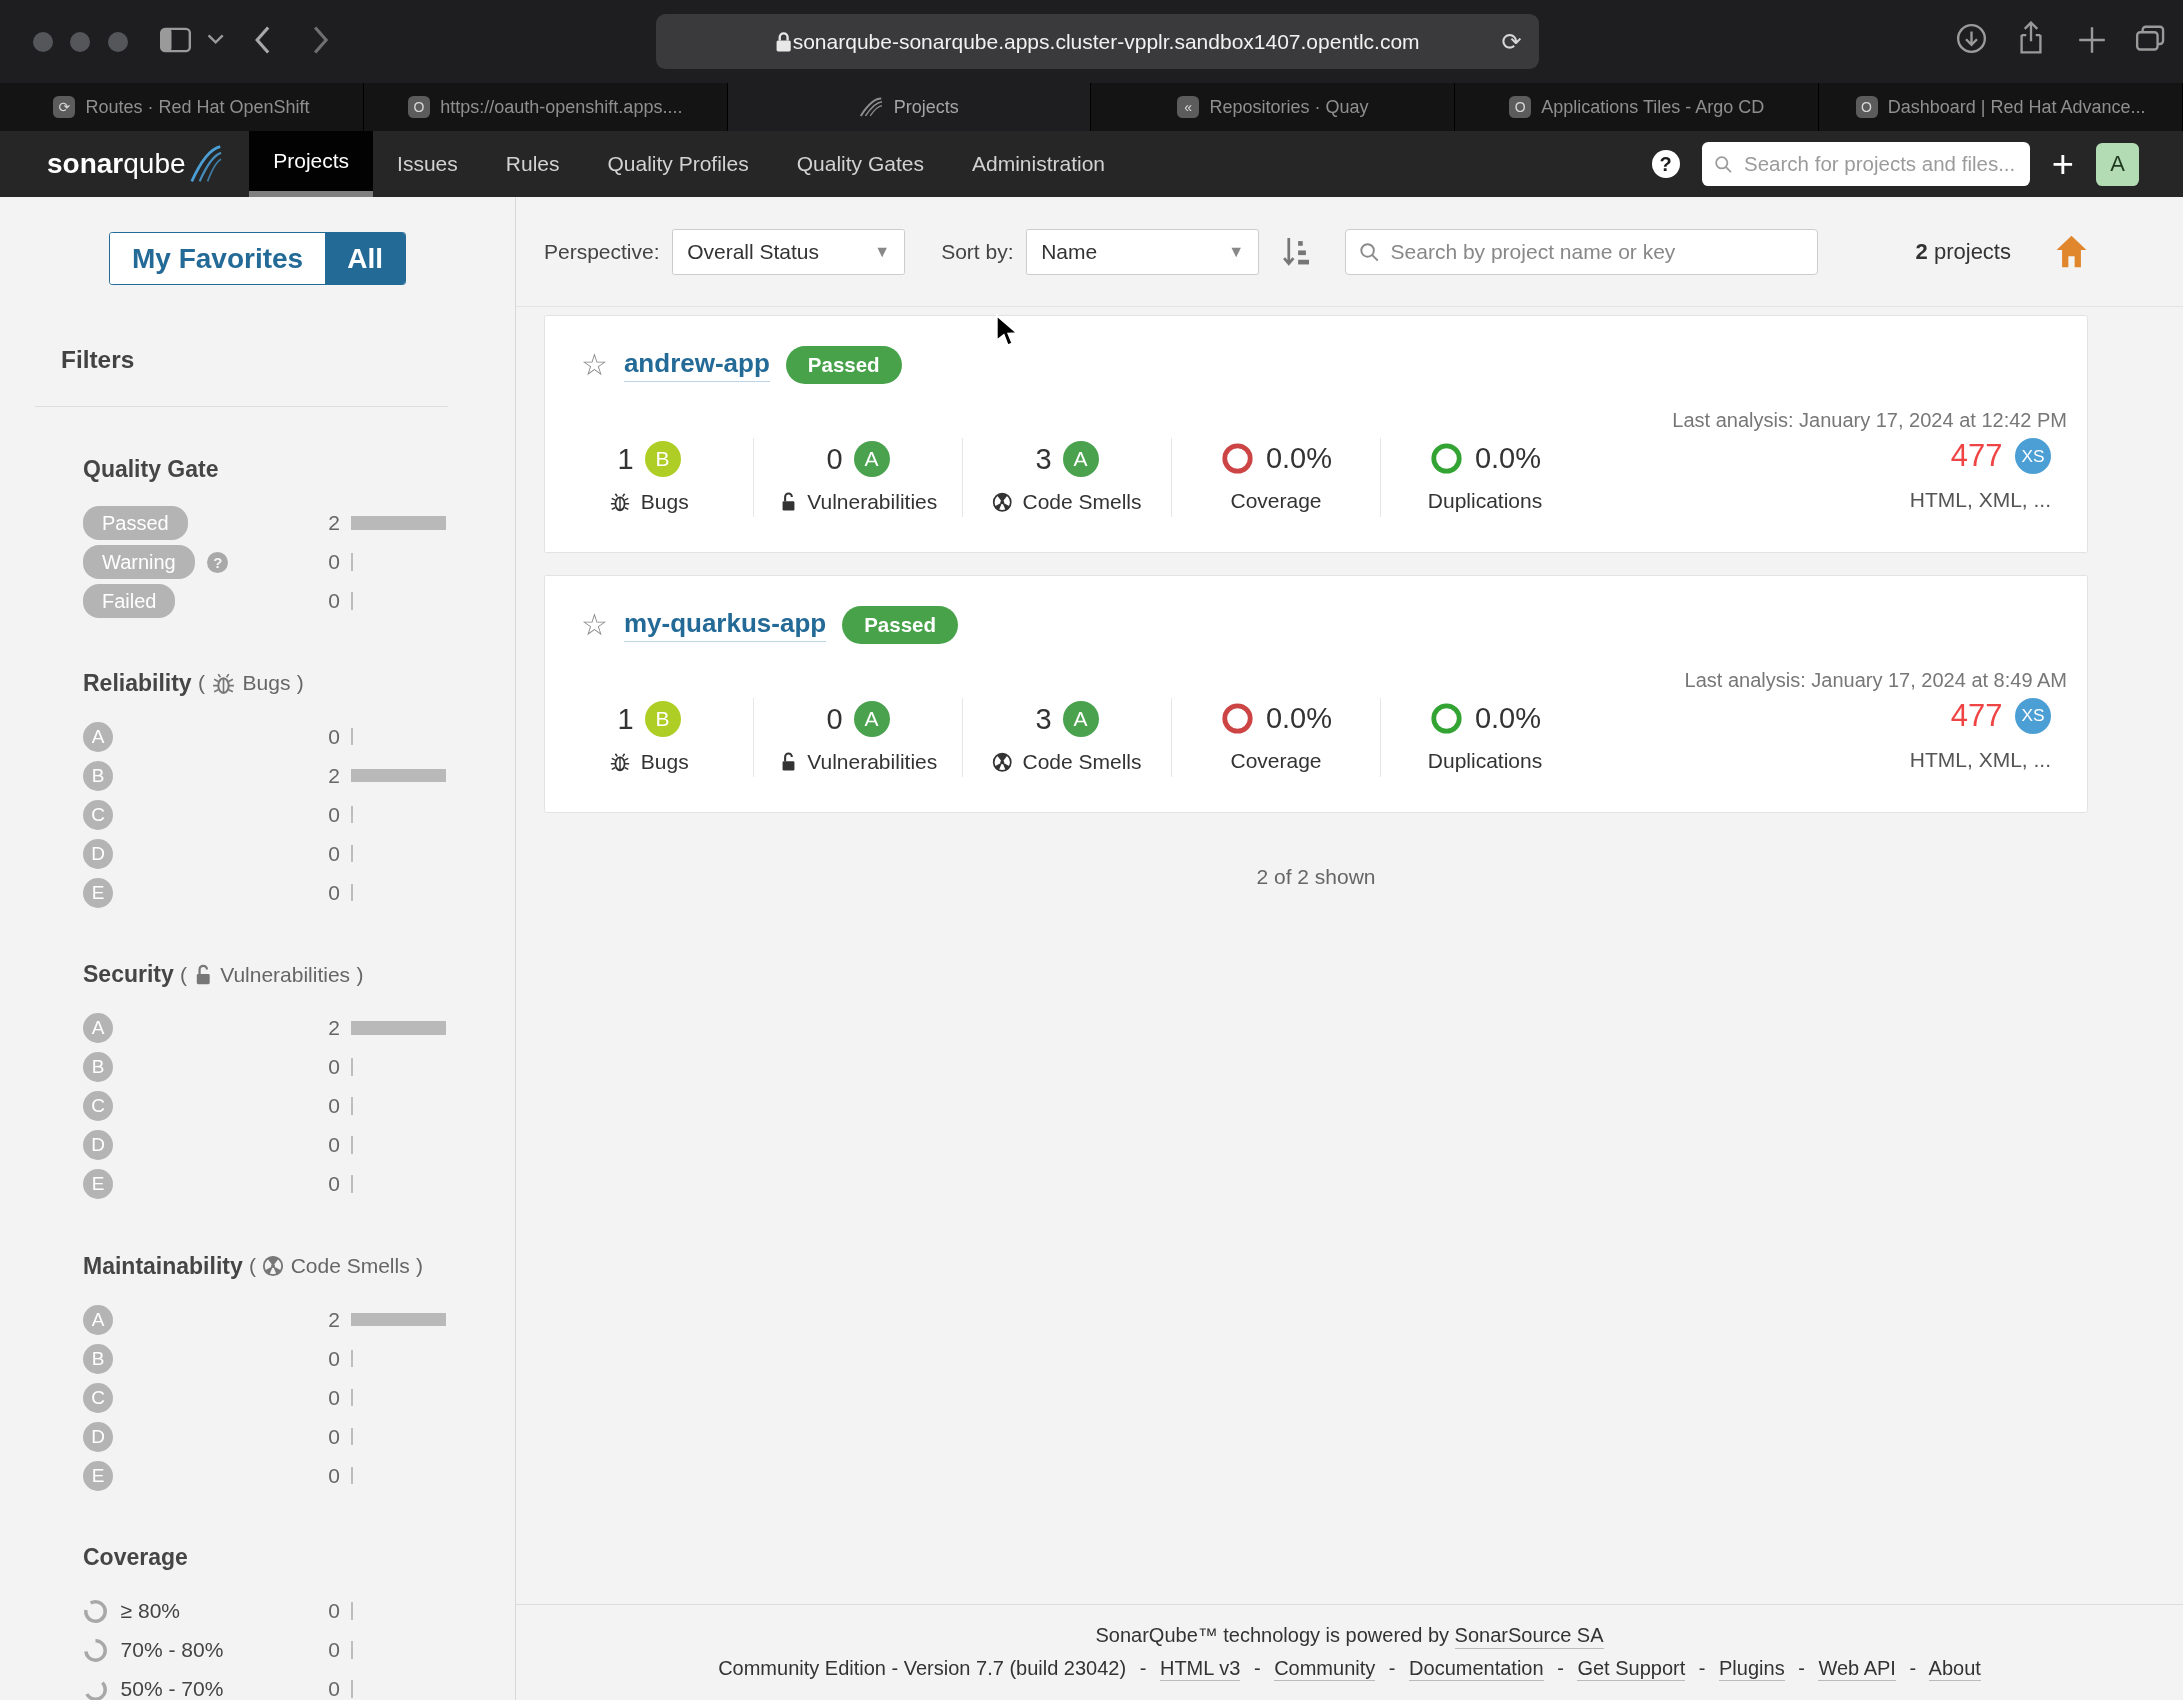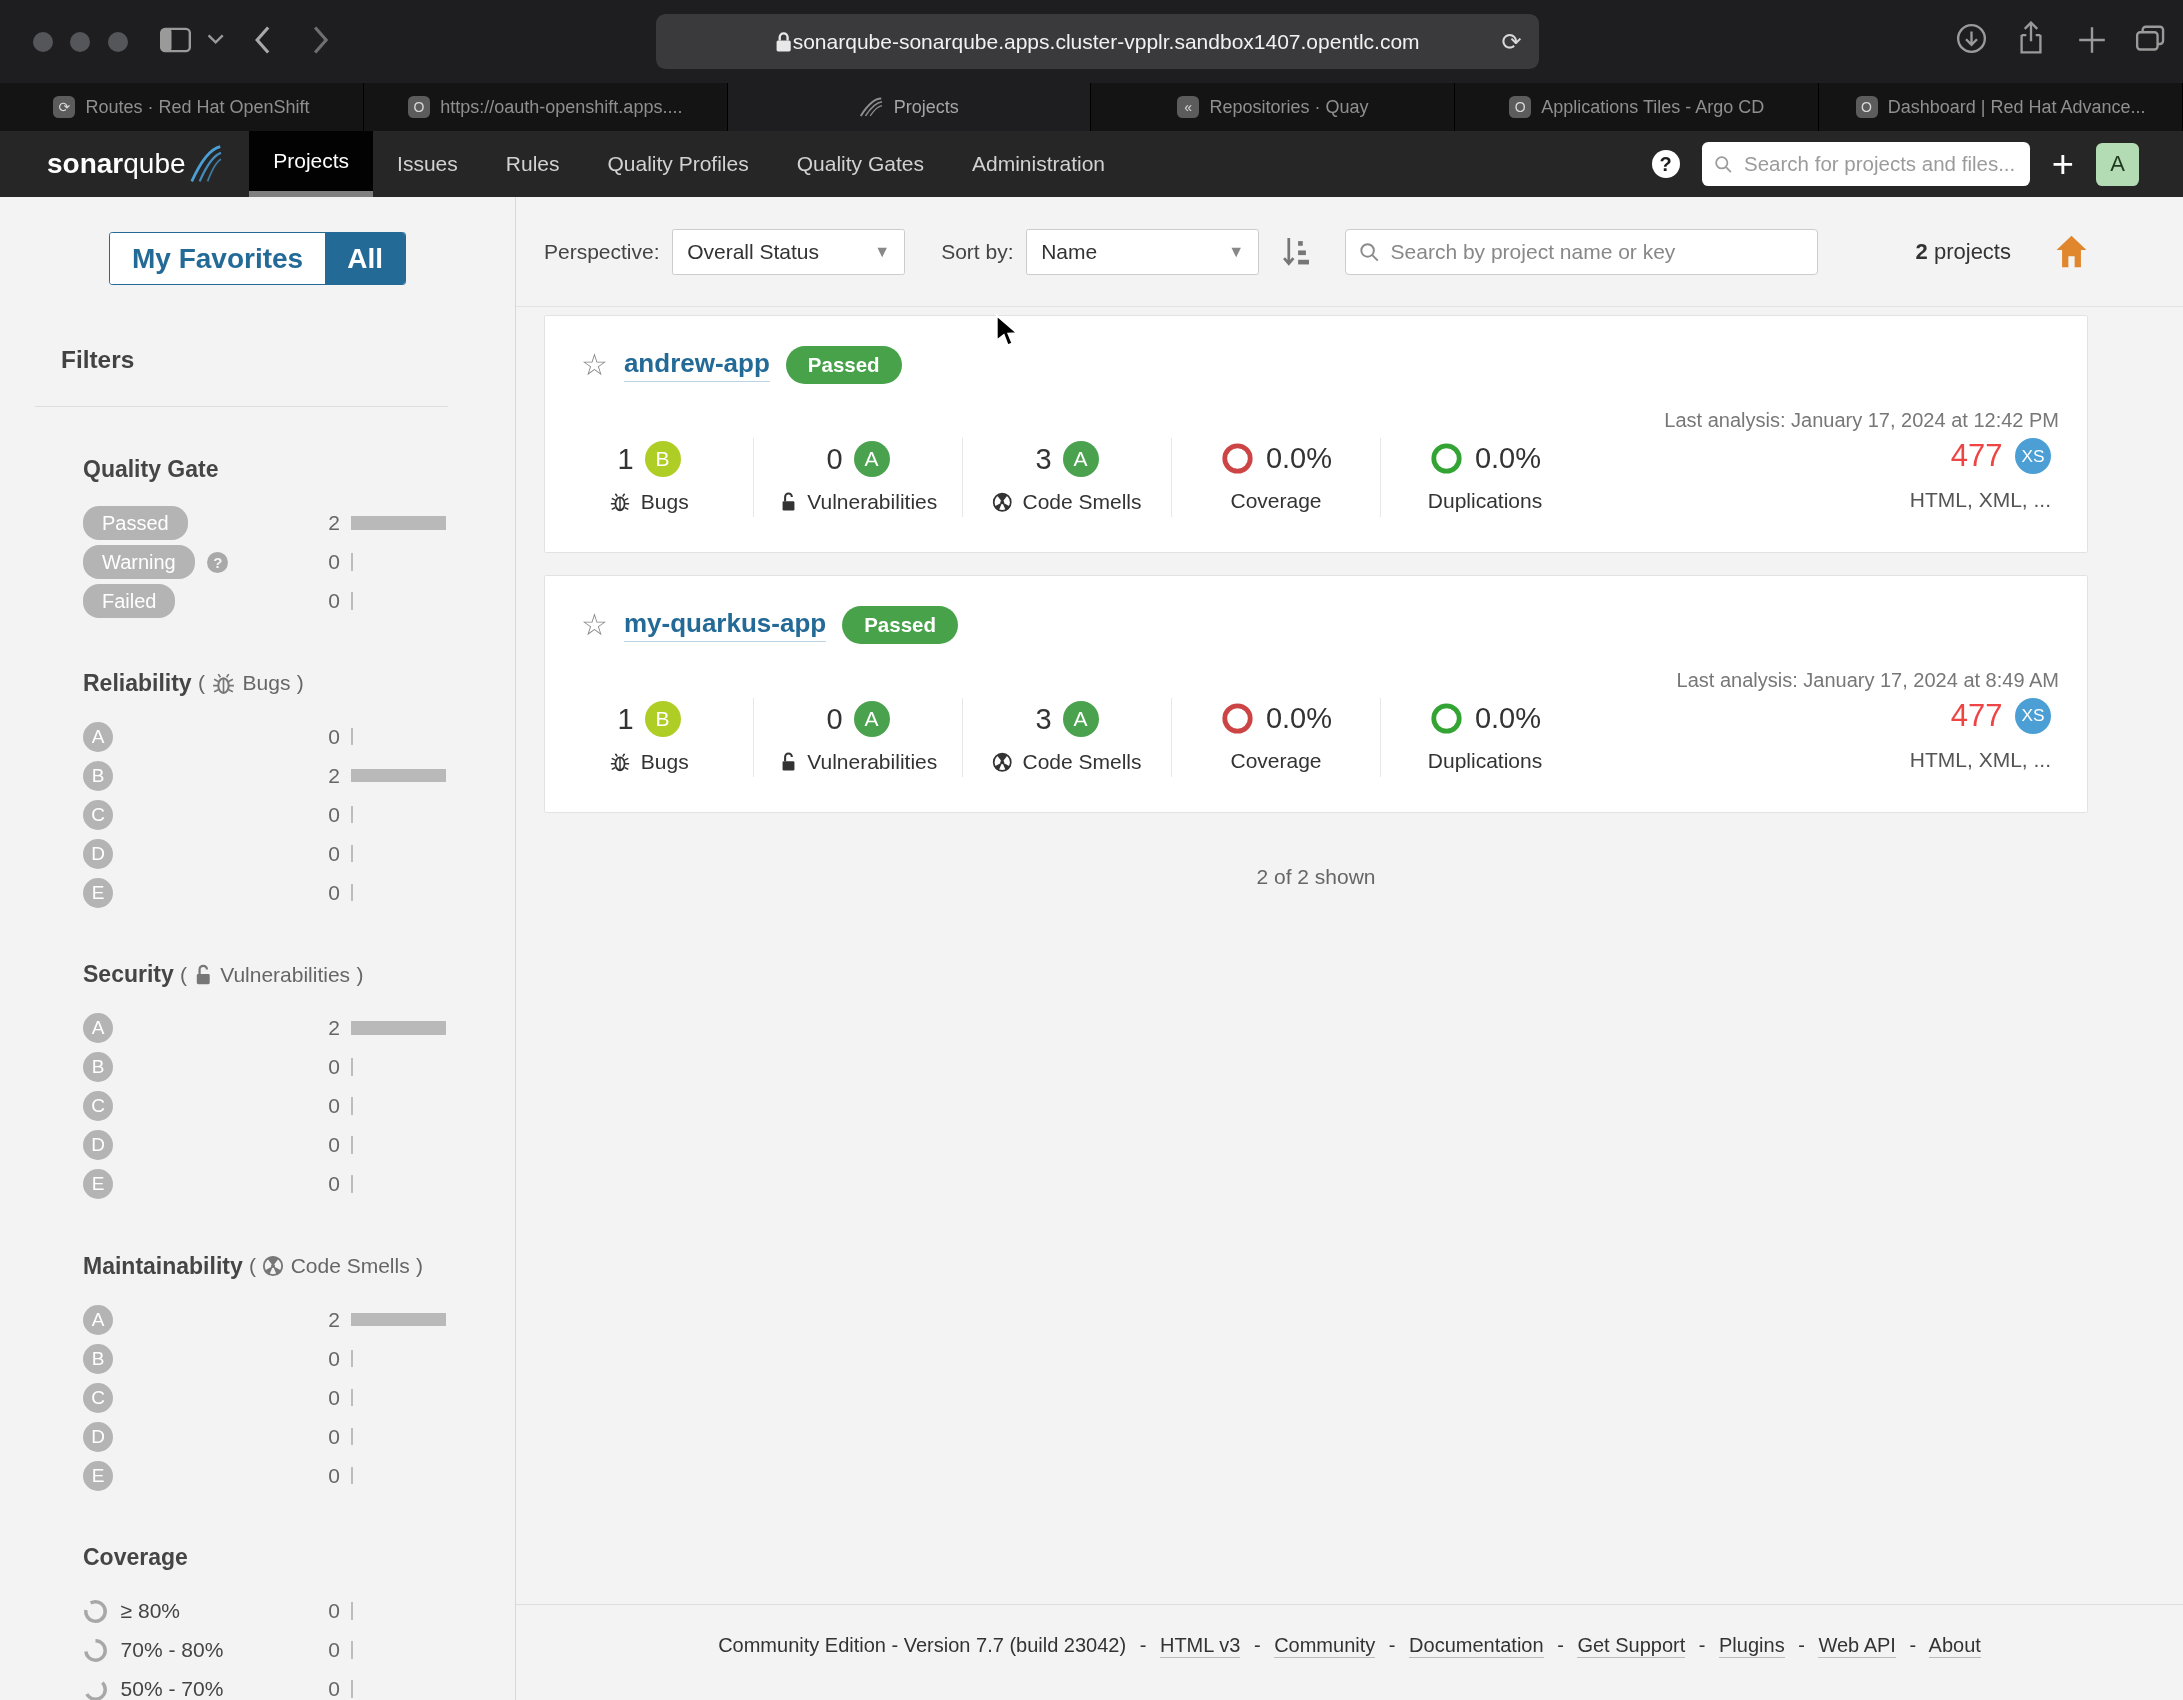--- a/index.html
+++ b/index.html
@@ -80,21 +80,21 @@
   .pcount b{font-weight:bold;}
   .homeico{margin-left:44px;}
   
   .cards{padding:8px 95px 0 28px;}
   .card{background:#fff;border:0.8px solid #e2e2e2;border-radius:2.4px;padding:30px 0 35px 0;position:relative;margin-top:0;}
   .card + .card{margin-top:22px;}
   .chead{display:flex;align-items:center;gap:16px;padding:0 36px;}
   .star{font-size:30px;color:#888;line-height:1;}
   .pname{font-size:26px;font-weight:bold;color:#236a97;border-bottom:1.6px solid #bcd4e3;padding-bottom:2.4px;}
   .badge{background:#47a24a;color:#fff;font-size:20.5px;font-weight:bold;padding:7px 22px;border-radius:19px;}
-  .lastan{position:absolute;right:28px;top:93px;font-size:20px;color:#777;}
+  .lastan{position:absolute;right:20px;top:93px;font-size:20px;color:#777;}
   .metrics{display:flex;margin-top:54px;align-items:stretch;}
   .mcol{width:208px;text-align:center;border-right:0.8px solid #e7e7e7;padding:3.2px 0;}
   .mcol.last{border-right:none;}
   .mtop{display:flex;align-items:center;justify-content:center;gap:11px;}
   .mnum{font-size:29px;color:#333;}
   .ratc{width:36px;height:36px;border-radius:50%;color:#fff;font-size:21px;display:flex;align-items:center;justify-content:center;}
   .ratA{background:#4aa24e;} .ratB{background:#afce25;}
   .mbot{margin-top:12.6px;display:flex;align-items:center;justify-content:center;gap:9.5px;font-size:21px;color:#333;}
   .rblock{margin-left:auto;padding-right:36px;text-align:right;}
   .rtop{display:flex;align-items:center;justify-content:flex-end;gap:12.6px;}
@@ -714,20 +714,24 @@
               </div>
             <div class="rlang">HTML, XML, ...</div>
           </div>
         </div>
       </div>
 
       <div class="shown">2 of 2 shown</div>
     </div>
 
     <div class="footer">
+      <div>
+        <span>SonarQube™ technology is powered by</span>
+        <span class="flink">SonarSource SA</span>
+      </div>
       <div class="fline2">
         <span>Community Edition - Version 7.7 (build 23042)</span>
         <span class="fsep">-</span>
         <span class="flink">HTML v3</span>
         <span class="fsep">-</span>
         <span class="flink">Community</span>
         <span class="fsep">-</span>
         <span class="flink">Documentation</span>
         <span class="fsep">-</span>
         <span class="flink">Get Support</span>

